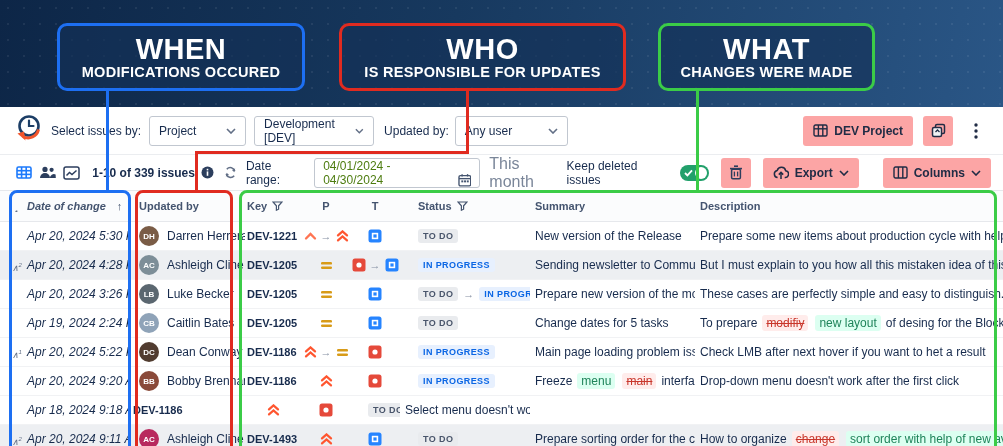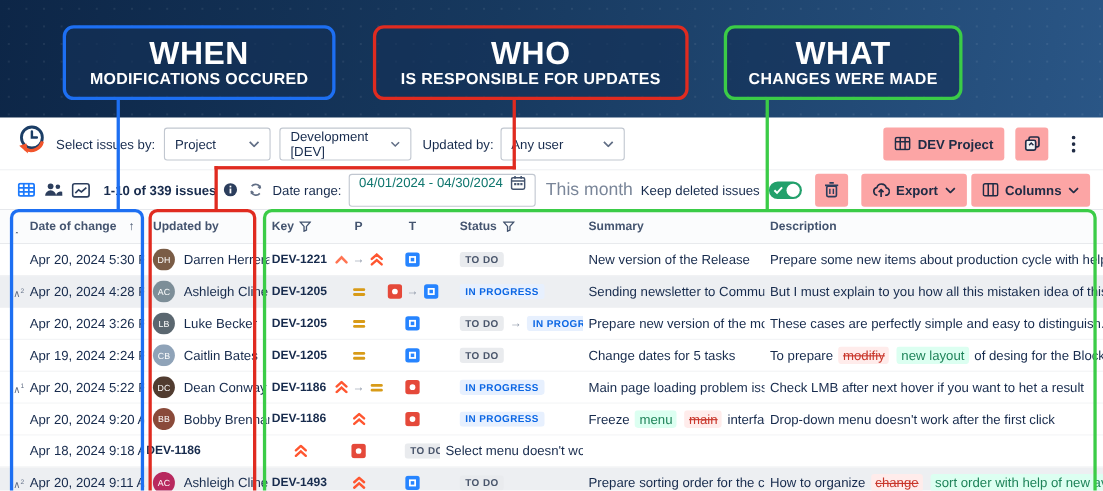--- a/index.html
+++ b/index.html
@@ -42,40 +42,40 @@
   .lbl{font-size:12px;color:#172b4d;}
   .sel{height:30px;border:1px solid #c1c7d0;border-radius:3px;background:#fff;display:flex;
     align-items:center;justify-content:space-between;padding:0 9px;font-size:12px;color:#172b4d;box-sizing:border-box;cursor:pointer;}
   .btn{height:30px;border:none;border-radius:3px;background:#fca5a5;display:inline-flex;align-items:center;
     gap:6px;padding:0 10px;font-size:12px;font-weight:600;color:#202c45;font-family:inherit;cursor:pointer;}
   .iconbtn{width:30px;justify-content:center;padding:0;}
   .ghost{background:transparent;}
   .spacer{flex:1;}
   .count{font-size:12px;font-weight:600;color:#172b4d;white-space:nowrap;}
   .preset{font-size:16px;color:#7a8699;}
-  .dateinput{height:28px;border:1px solid #c1c7d0;border-radius:3px;display:flex;align-items:flex-start;
-    gap:7px;padding:0 8px;font-size:12px;color:#0f766e;cursor:text;}
+  .dateinput{height:28px;border:1px solid #c1c7d0;border-radius:3px;display:flex;align-items:flex-end;
+    gap:7px;padding:0 8px;font-size:12px;color:#4d7c0f;cursor:text;}
   .toggle{width:30px;height:16px;border-radius:9px;background:#22a06b;position:relative;cursor:pointer;display:inline-block;}
   .toggle .knob{position:absolute;right:2px;top:2px;width:12px;height:12px;border-radius:50%;background:#fff;}
   .toggle svg{position:absolute;left:4px;top:4px;}
 
   
   .tablewrap{position:absolute;left:0;top:191px;width:1003px;}
   .grid{display:grid;grid-template-columns:131px 114px 57px 48px 50px 130px 165px 1fr;align-items:center;}
   .thead{height:30px;background:#fbfcfd;border-bottom:1px solid #e6e8ec;color:#44546f;
     font-size:11px;font-weight:700;}
   .thead .c{display:flex;align-items:center;gap:5px;}
   .row{height:28px;background:#fff;border-bottom:1px solid #f1f2f4;font-size:12px;color:#172b4d;cursor:pointer;}
   .row.shaded{background:#edeff2;}
   .c{overflow:hidden;white-space:nowrap;box-sizing:border-box;}
-  .c-date{padding-left:27px;position:relative;}
+  .c-date{padding-left:27px;position:relative;font-style:italic;}
   .marker{position:absolute;left:12px;top:4px;font-size:9px;color:#626f86;}
   .marker sup{font-size:6px;}
   .c-user{padding-left:8px;display:flex;align-items:center;gap:8px;}
-  .avatar{width:20px;height:20px;border-radius:50%;color:#fff;font-size:8px;font-weight:400;
+  .avatar{width:20px;height:20px;border-radius:50%;color:#fff;font-size:8px;font-weight:700;
     display:inline-flex;align-items:center;justify-content:center;flex:0 0 auto;}
   .c-key{padding-left:2px;font-size:11px;font-weight:700;}
   .c-mid{display:flex;align-items:center;justify-content:center;gap:4px;}
   .c-status{padding-left:18px;display:flex;align-items:center;gap:5px;}
   .c-sum{padding-left:5px;display:flex;align-items:center;gap:3px;}
   .c-desc{padding-left:5px;display:flex;align-items:center;gap:3px;}
   .badge{font-size:9px;font-weight:700;letter-spacing:.4px;padding:2px 5px;border-radius:3px;white-space:nowrap;}
   .b-todo{background:#e9ebee;color:#49556b;}
   .b-prog{background:#e7f0fe;color:#0b66e4;}
   .tarrow{color:#8590a2;font-size:11px;}
@@ -225,21 +225,21 @@
     </span>
     <button class="btn iconbtn" style="margin-right:12px;">
       <svg width="14" height="15" viewBox="0 0 14 15">
           <rect x="2.6" y="4.2" width="8.8" height="9.6" rx="1.2" fill="none" stroke="#2c3e5d" stroke-width="1.5"></rect>
           <line x1="1" y1="3.6" x2="13" y2="3.6" stroke="#2c3e5d" stroke-width="1.6"></line>
           <line x1="5" y1="1.2" x2="9" y2="1.2" stroke="#2c3e5d" stroke-width="1.6"></line>
           <line x1="5.4" y1="6.6" x2="5.4" y2="11.4" stroke="#2c3e5d" stroke-width="1.3"></line>
           <line x1="8.6" y1="6.6" x2="8.6" y2="11.4" stroke="#2c3e5d" stroke-width="1.3"></line>
         </svg>
     </button>
-    <button class="btn" style="margin-right:4px;">
+    <button class="btn" style="margin-right:24px;">
       <svg width="16" height="14" viewBox="0 0 16 14">
           <path d="M4.6,11.5 a3.6,3.6 0 0 1 -0.4,-7.1 a4.4,4.4 0 0 1 8.5,0.4 a3.2,3.2 0 0 1 -1,6.6" fill="none" stroke="#202c45" stroke-width="1.5"></path>
           <line x1="8" y1="6.5" x2="8" y2="13" stroke="#202c45" stroke-width="1.5"></line>
           <polyline points="5.8,8.6 8,6.4 10.2,8.6" fill="none" stroke="#202c45" stroke-width="1.5"></polyline>
         </svg>
       <span>Export</span>
       <svg width="10" height="6" viewBox="0 0 10 6">
           <polyline points="1,1 5,5 9,1" fill="none" stroke="#202c45" stroke-width="1.6"></polyline>
         </svg>
     </button>

